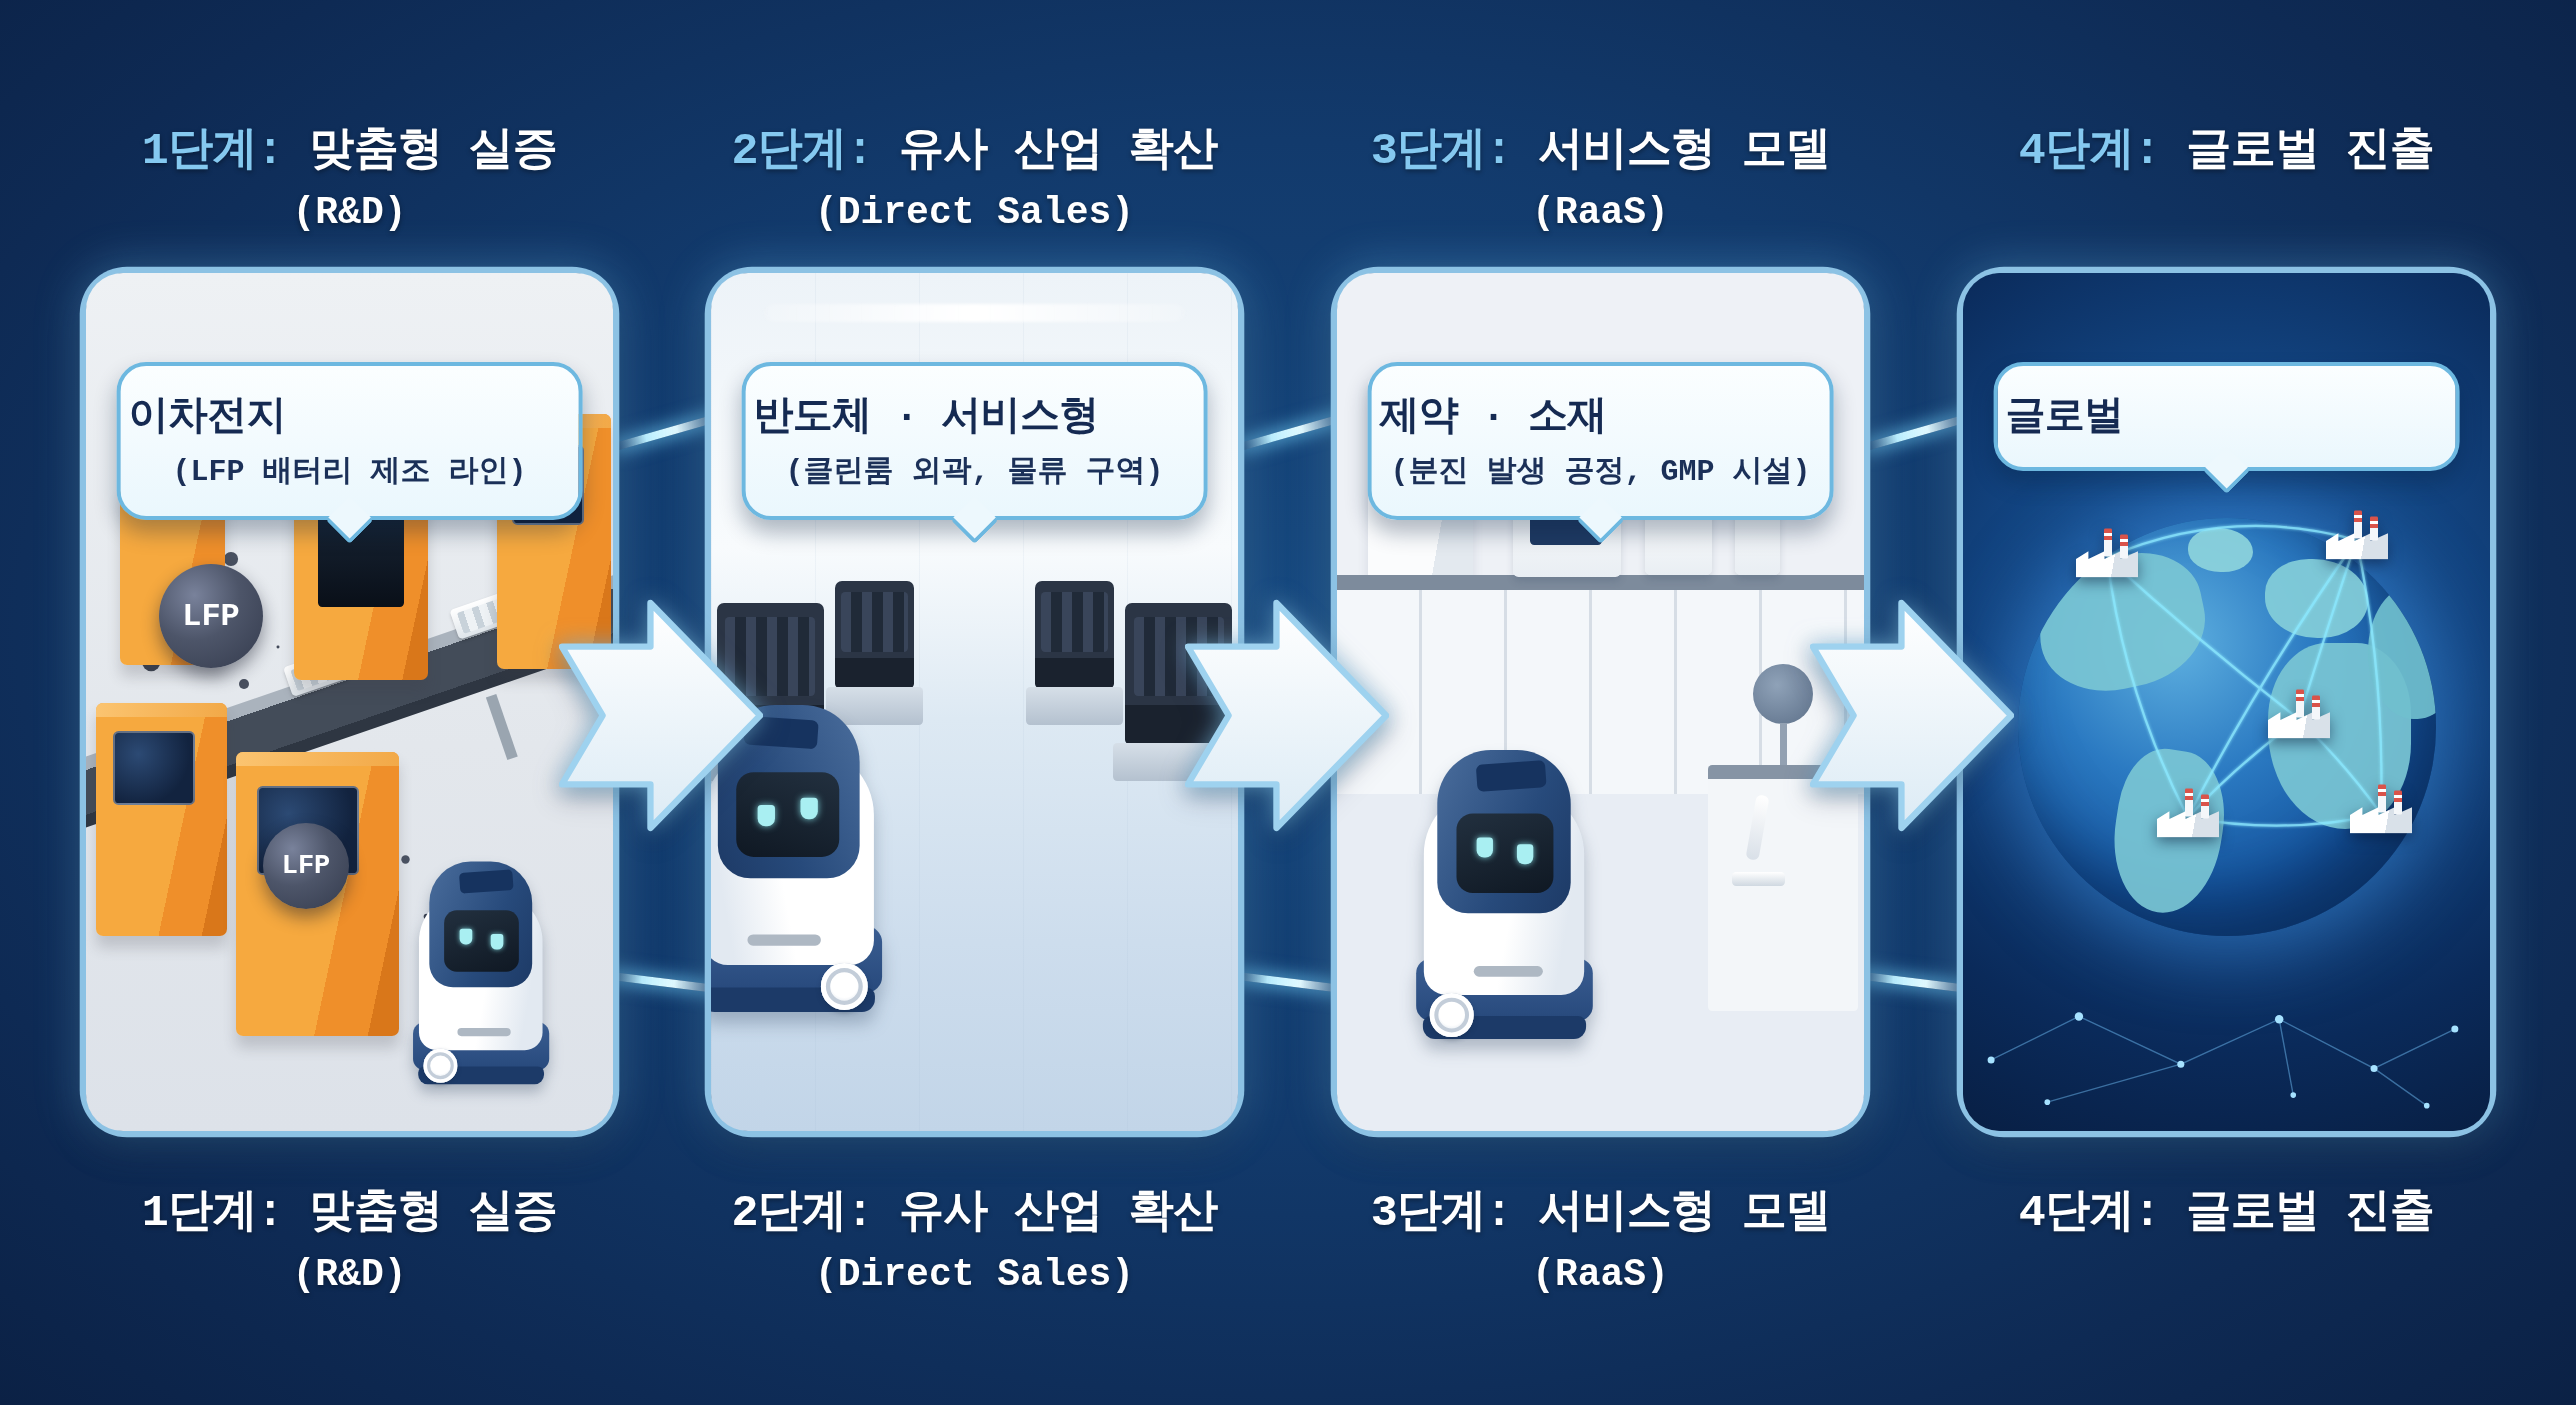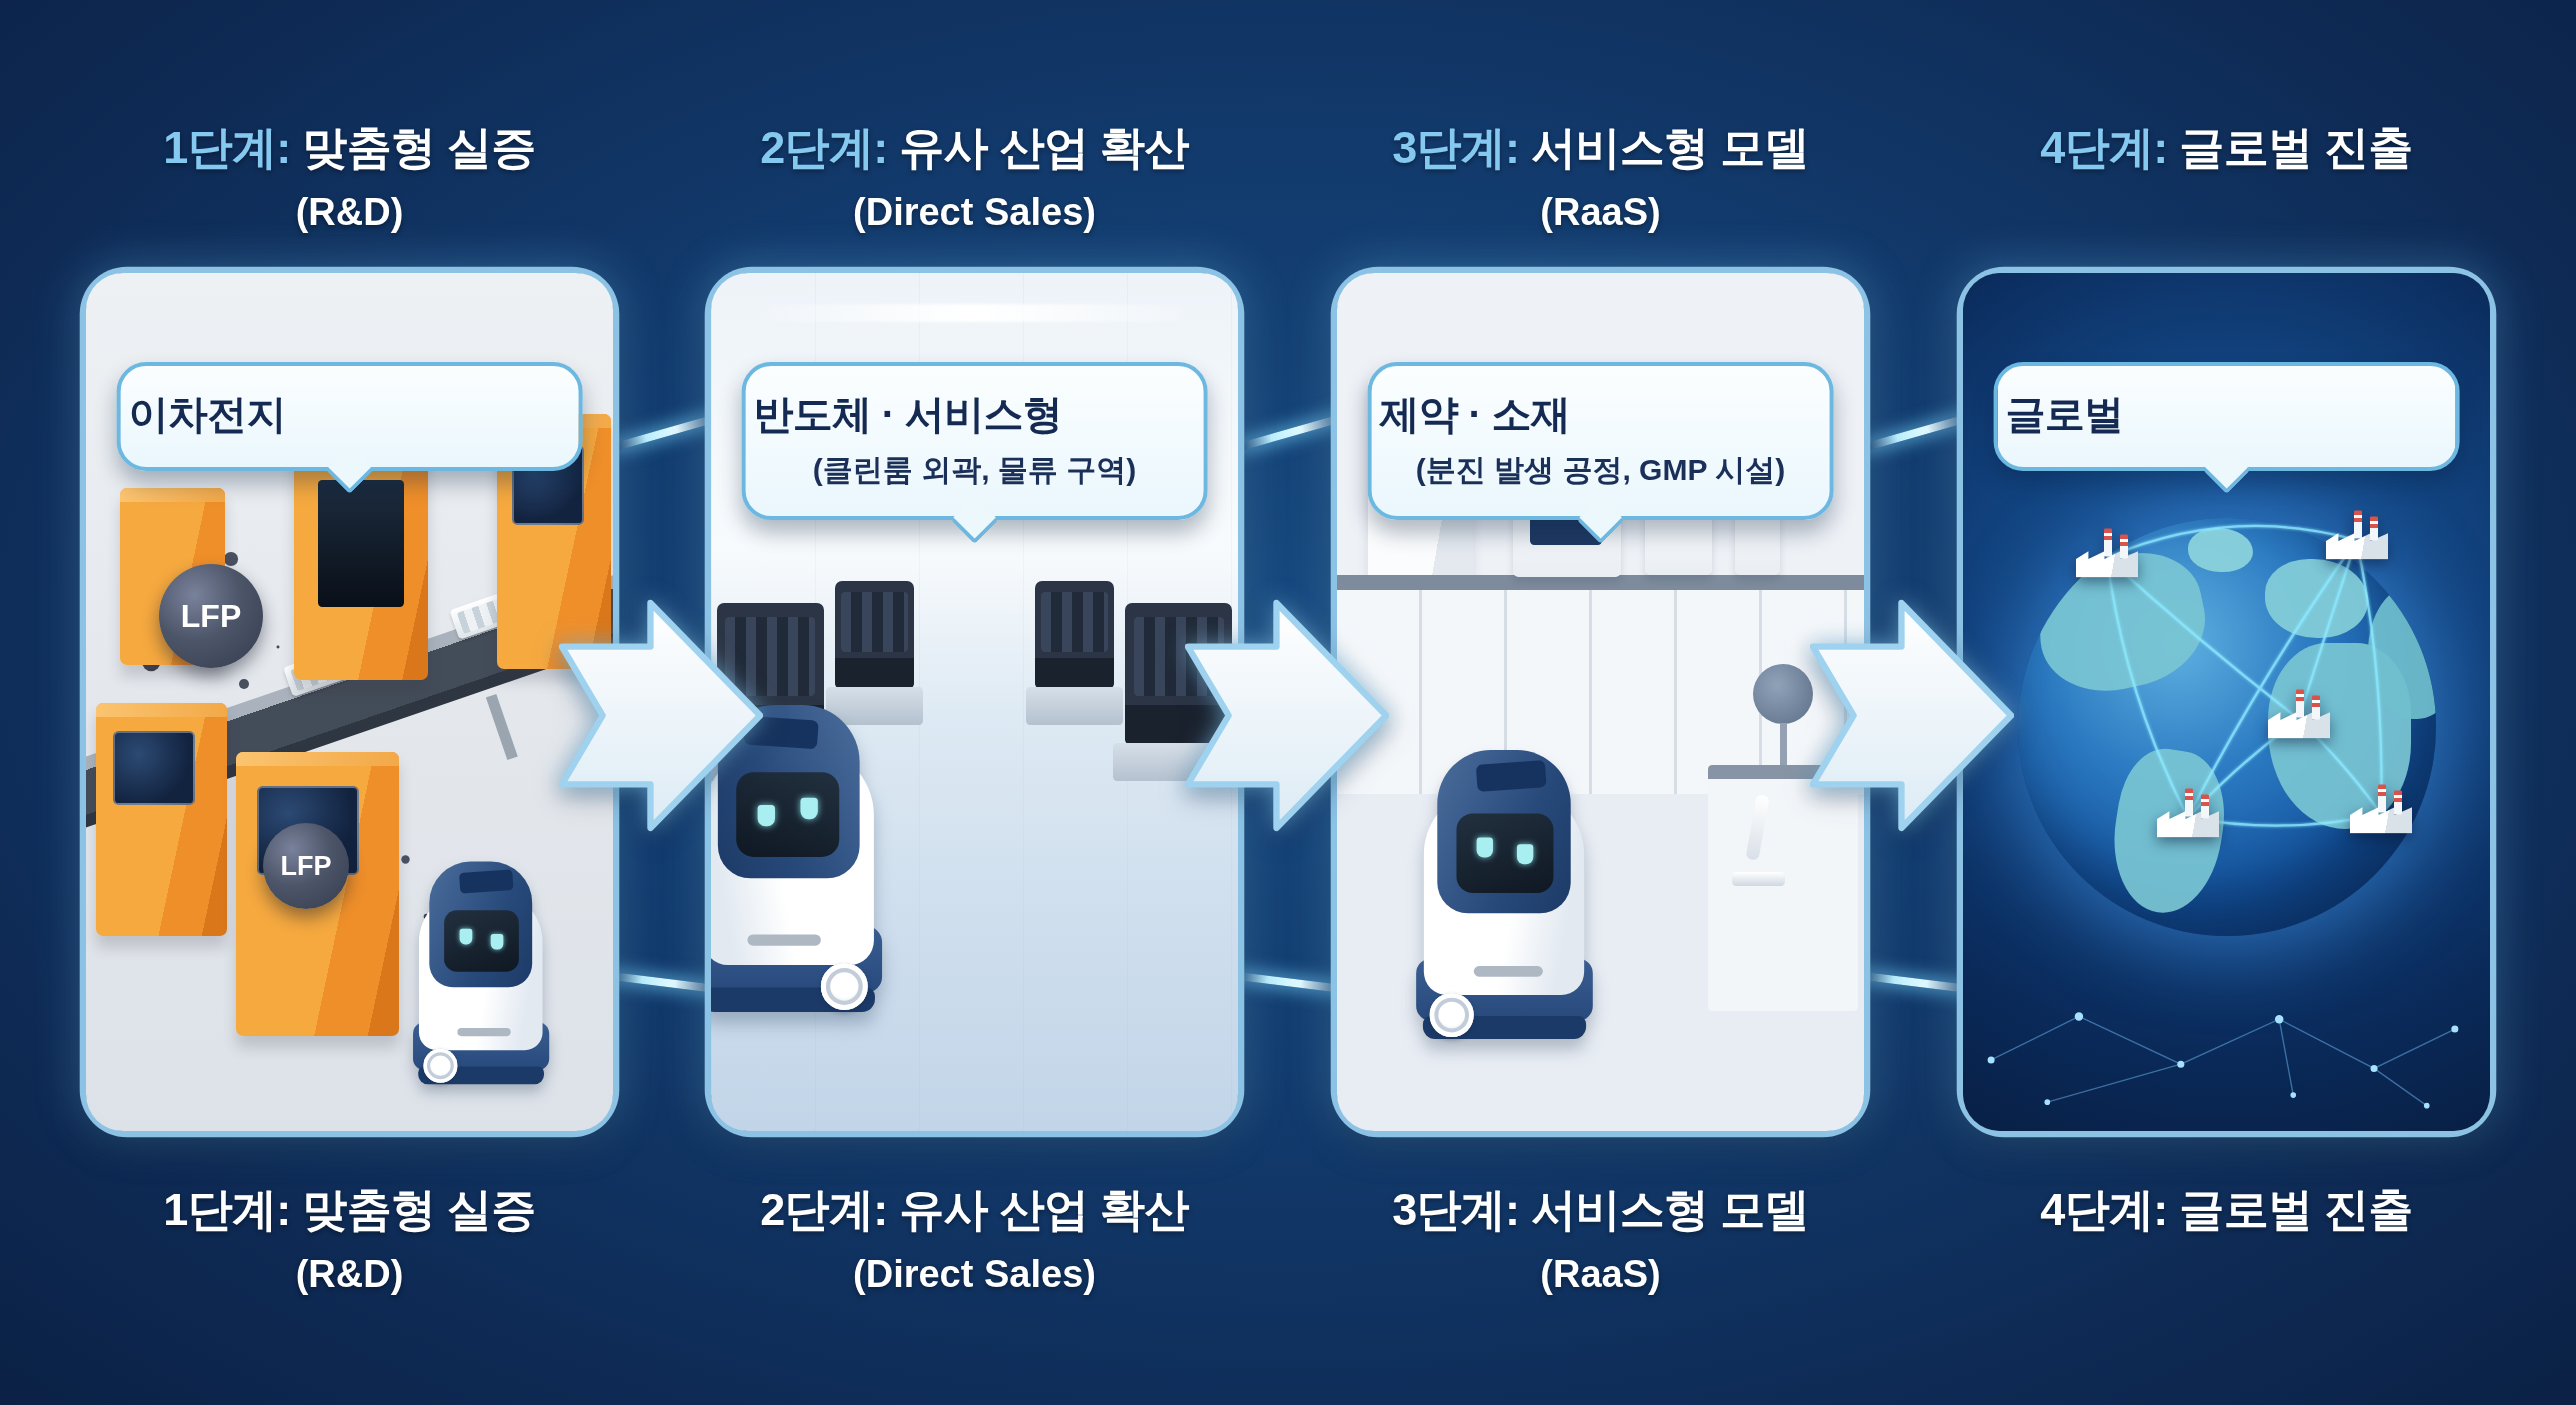--- a/index.html
+++ b/index.html
@@ -1,17 +1,17 @@
 <!DOCTYPE html>
 <html style="font-size:11.2px"><head>
 <meta charset="utf-8">
 <style>
   html,body{margin:0;padding:0;background:#081c3c;}
   .canvas{position:relative;width:2576px;height:1405px;overflow:hidden;
-    font-family:Liberation Sans, sans-serif;
+    font-family:Liberation Mono, monospace;
     background:radial-gradient(ellipse at 50% 45%, #17497f 0%, #123a6c 45%, #0e2a54 78%, #0b2145 100%);}
   
   .stage{position:absolute;top:0;width:527px;height:1405px;z-index:2;}
   .s1{left:86px}.s2{left:711px}.s3{left:1337px}.s4{left:1963px}
   .col-header,.col-footer{position:absolute;left:0;width:527px;text-align:center;color:#fff;
     text-shadow:0 2.1px 5.6px rgba(0,0,0,.4);}
   .col-header{top:118px}
   .col-footer{top:1180px}
   .line1{font-size:45px;font-weight:800;letter-spacing:-0.7px;white-space:nowrap;}
   .line2{font-size:38px;font-weight:600;margin-top:13px;}
@@ -192,20 +192,21 @@
           <div class="r-body"></div>
           <div class="r-hood"></div>
           <div class="r-lid"></div>
           <div class="r-face"></div>
           <div class="r-slot"></div>
           <div class="r-wheel"></div>
         </div>
       </div>
       <div class="bubble">
         <div class="bubble-title">이차전지</div>
+        <div class="bubble-sub">(LFP 배터리 제조 라인)</div>
       </div>
     </div>
     <div class="col-footer">
       <div class="line1"><span class="prefix">1단계:</span> <span>맞춤형 실증</span></div>
       <div class="line2">(R&amp;D)</div>
     </div>
   </div>
 
   <div class="stage s2">
     <div class="col-header">

